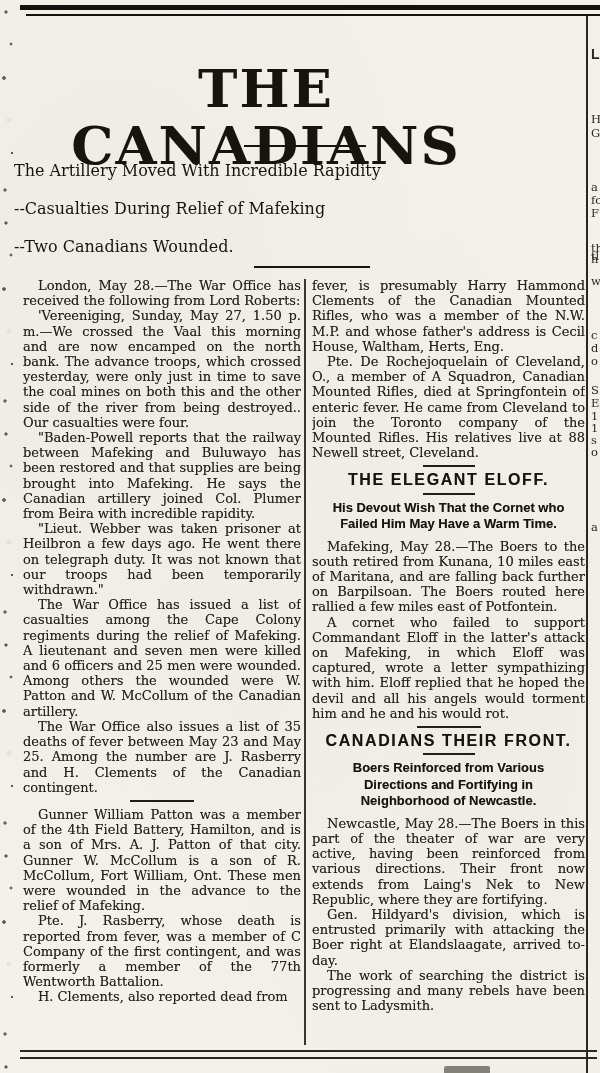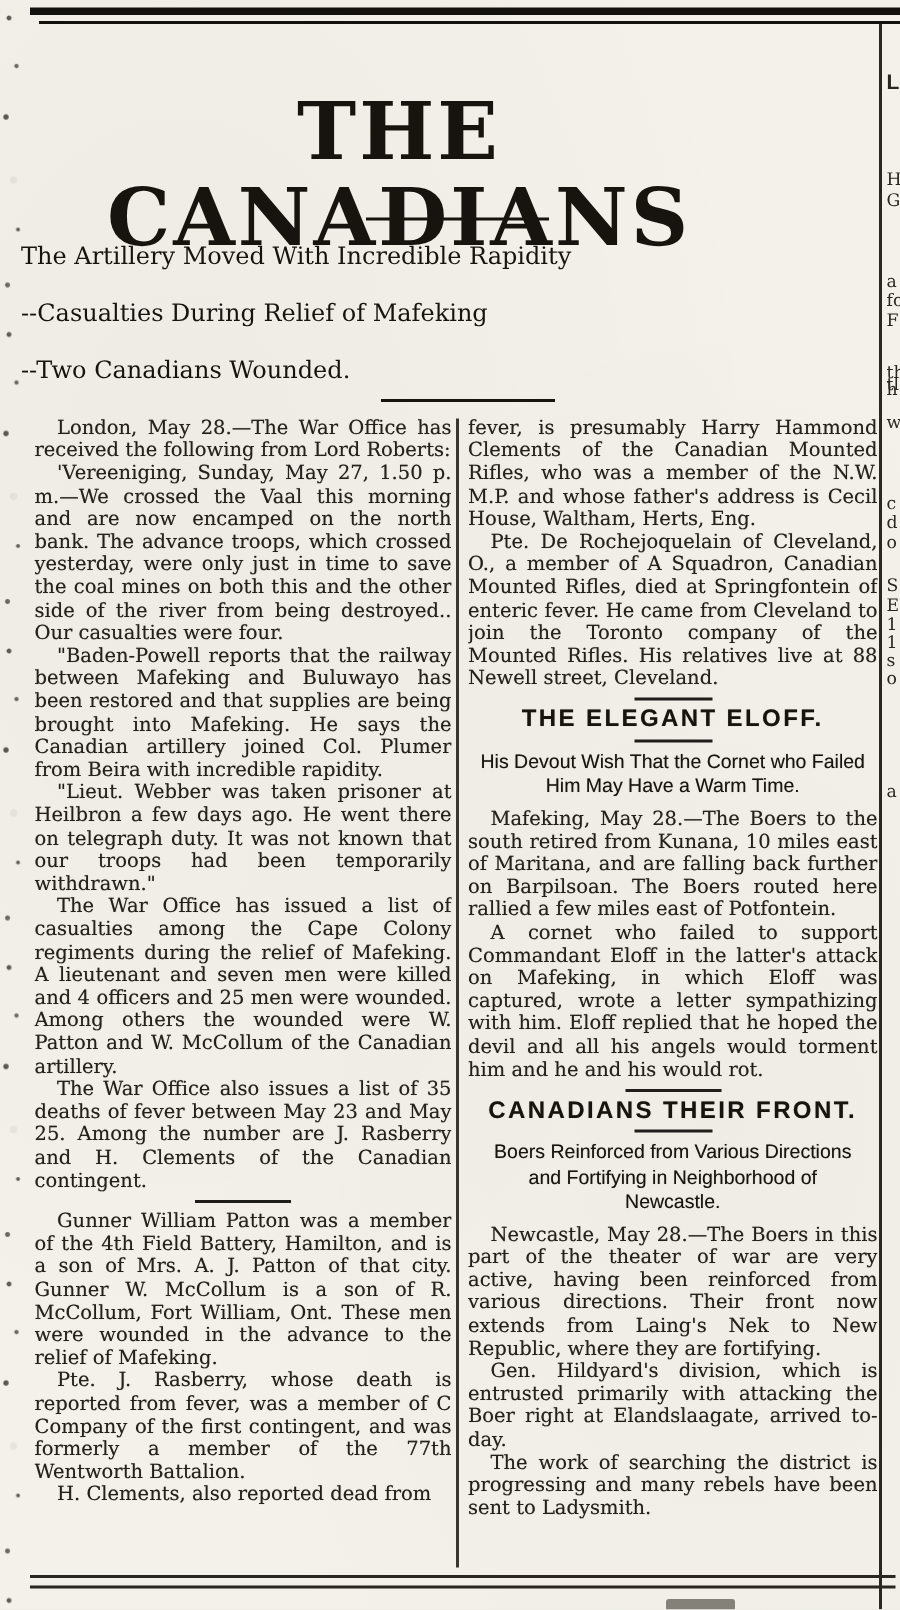--- a/index.html
+++ b/index.html
@@ -82,21 +82,21 @@
   .sec-head{
     font-family:"Liberation Sans", sans-serif;
     font-weight:bold;
     font-size:16px;letter-spacing:1.6px;
     text-align:center;text-indent:0;
     margin:3px 0 2px 0;
     color:#17140f;
   }
   .sec-deck{
     font-family:"Liberation Sans", sans-serif;
-    font-weight:normal;
+    font-weight:bold;
     font-size:13px;line-height:16.5px;
     text-align:center;text-indent:0;
     margin:4px auto 6px auto;
     width:258px;
     color:#17140f;
   }
   
   .edge-col{position:absolute;left:590px;top:0;width:10px;height:100%;}
   .edge-col span{
     position:absolute;left:1px;
@@ -133,21 +133,21 @@
   <div class="deck-rule"></div>
 
   <div class="vrule-center"></div>
   <div class="vrule-right"></div>
 
   <div class="col col-left">
     <p class="ind">London, May 28.—The War Office has received the following from Lord Roberts:</p>
     <p class="ind">'Vereeniging, Sunday, May 27, 1.50 p. m.—We crossed the Vaal this morning and are now encamped on the north bank.  The advance troops, which crossed yesterday, were only just in time to save the coal mines on both this and the other side of the river from being destroyed..  Our casualties were four.</p>
     <p class="ind">"Baden-Powell reports that the railway between Mafeking and Buluwayo has been restored and that supplies are being brought into Mafeking.  He says the Canadian artillery joined Col. Plumer from Beira with incredible rapidity.</p>
     <p class="ind">"Lieut. Webber was taken prisoner at Heilbron a few days ago.  He went there on telegraph duty.  It was not known that our troops had been temporarily withdrawn."</p>
-    <p class="ind">The War Office has issued a list of casualties among the Cape Colony regiments during the relief of Mafeking.  A lieutenant and seven men were killed and 4 officers and 25 men were wounded.  Among others the wounded were W. Patton and W. McCollum of the Canadian artillery.</p>
+    <p class="ind">The War Office has issued a list of casualties among the Cape Colony regiments during the relief of Mafeking.  A lieutenant and seven men were killed and 6 officers and 25 men were wounded.  Among others the wounded were W. Patton and W. McCollum of the Canadian artillery.</p>
     <p class="ind">The War Office also issues a list of 35 deaths of fever between May 23 and May 25.  Among the number are J. Rasberry and H. Clements of the Canadian contingent.</p>
     <div class="hrule med"></div>
     <p class="ind">Gunner William Patton was a member of the 4th Field Battery, Hamilton, and is a son of Mrs. A. J. Patton of that city.  Gunner W. McCollum is a son of R. McCollum, Fort William, Ont.  These men were wounded in the advance to the relief of Mafeking.</p>
     <p class="ind">Pte. J. Rasberry, whose death is reported from fever, was a member of C Company of the first contingent, and was formerly a member of the 77th Wentworth Battalion.</p>
     <p class="ind">H. Clements, also reported dead from</p>
   </div>
 
   <div class="col col-right">
     <p>fever, is presumably Harry Hammond Clements of the Canadian Mounted Rifles, who was a member of the N.W. M.P. and whose father's address is Cecil House, Waltham, Herts, Eng.</p>
     <p class="ind">Pte. De Rochejoquelain of Cleveland, O., a member of A Squadron, Canadian Mounted Rifles, died at Springfontein of enteric fever.  He came from Cleveland to join the Toronto company of the Mounted Rifles.  His relatives live at 88 Newell street, Cleveland.</p>

